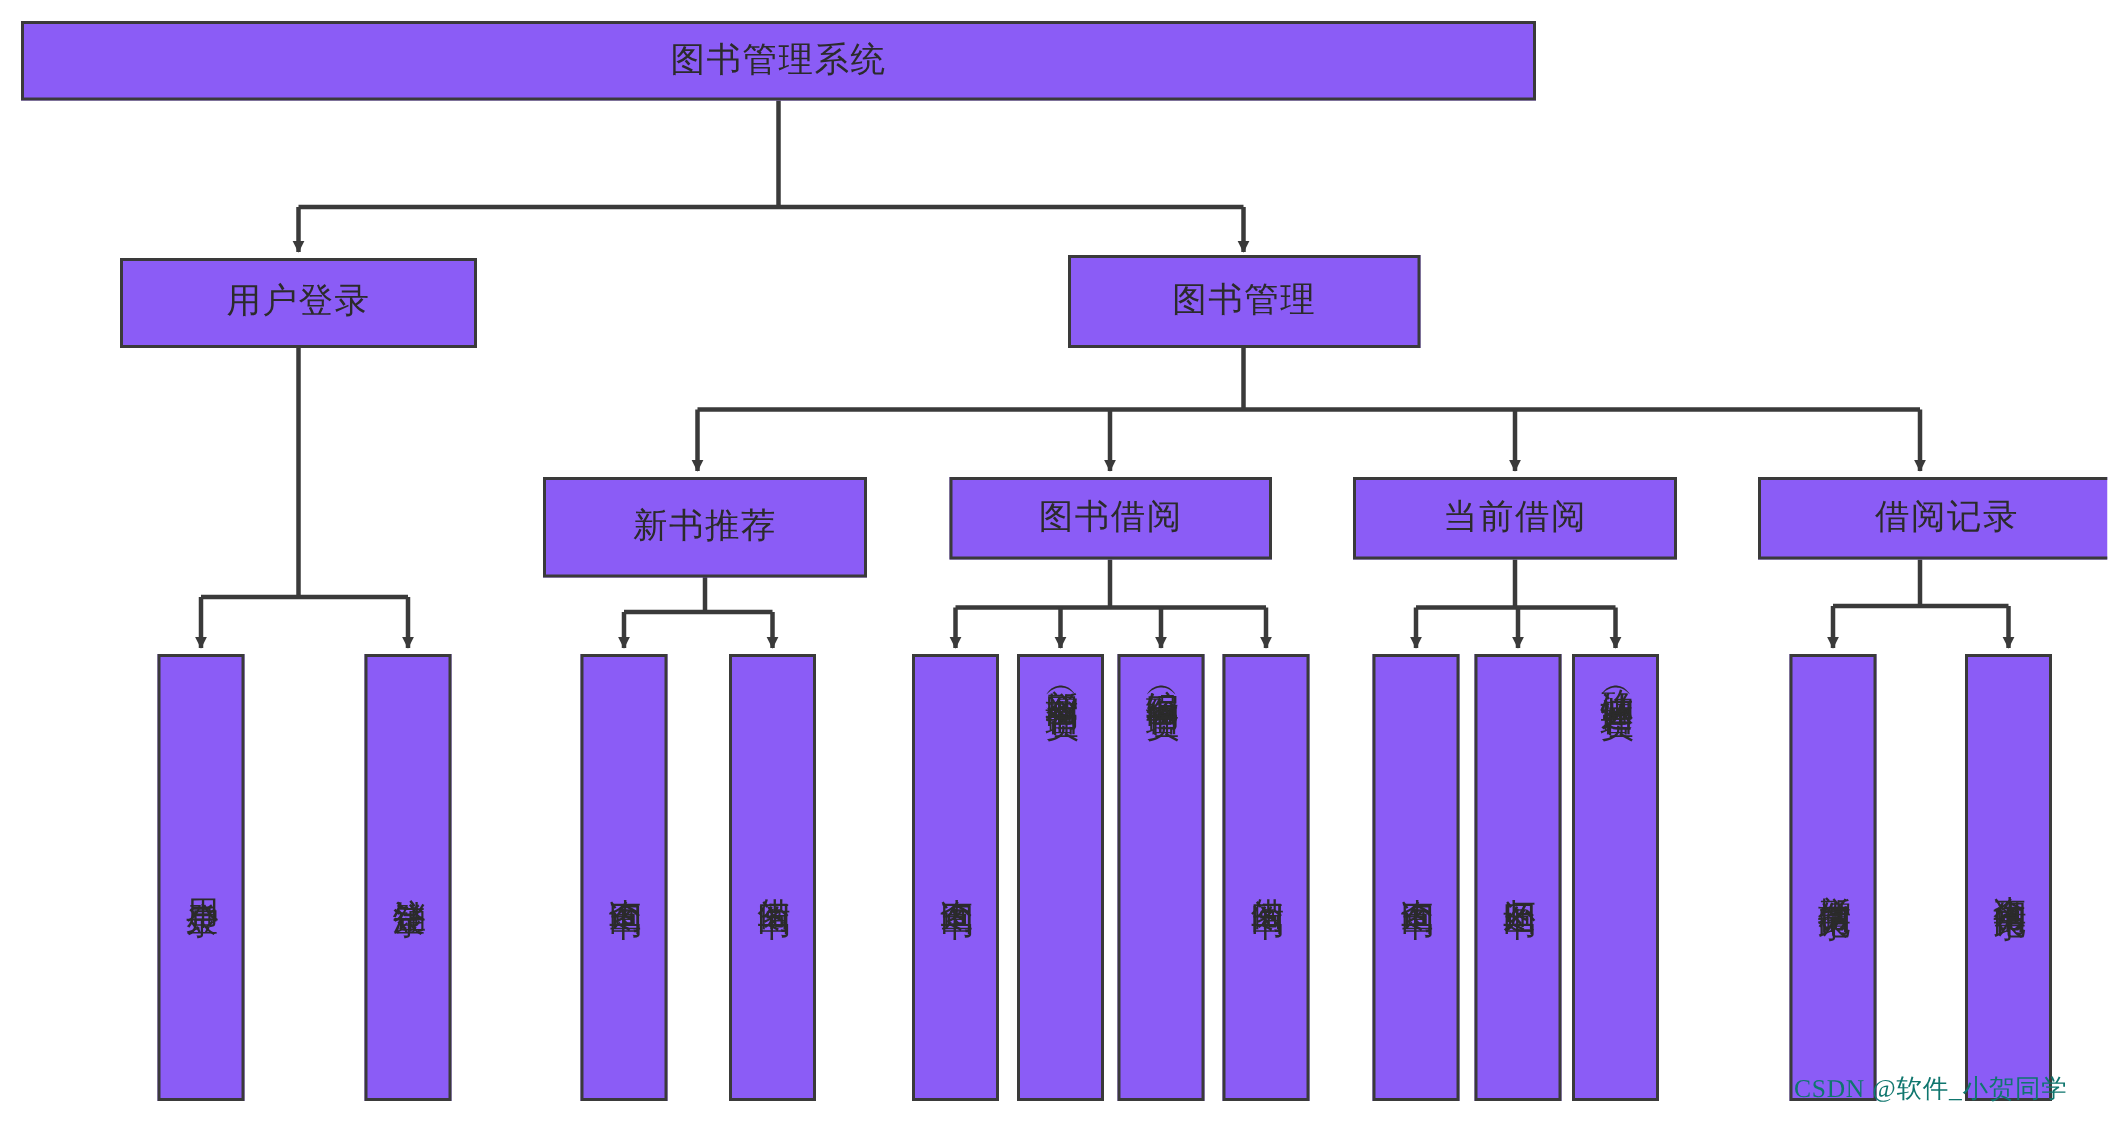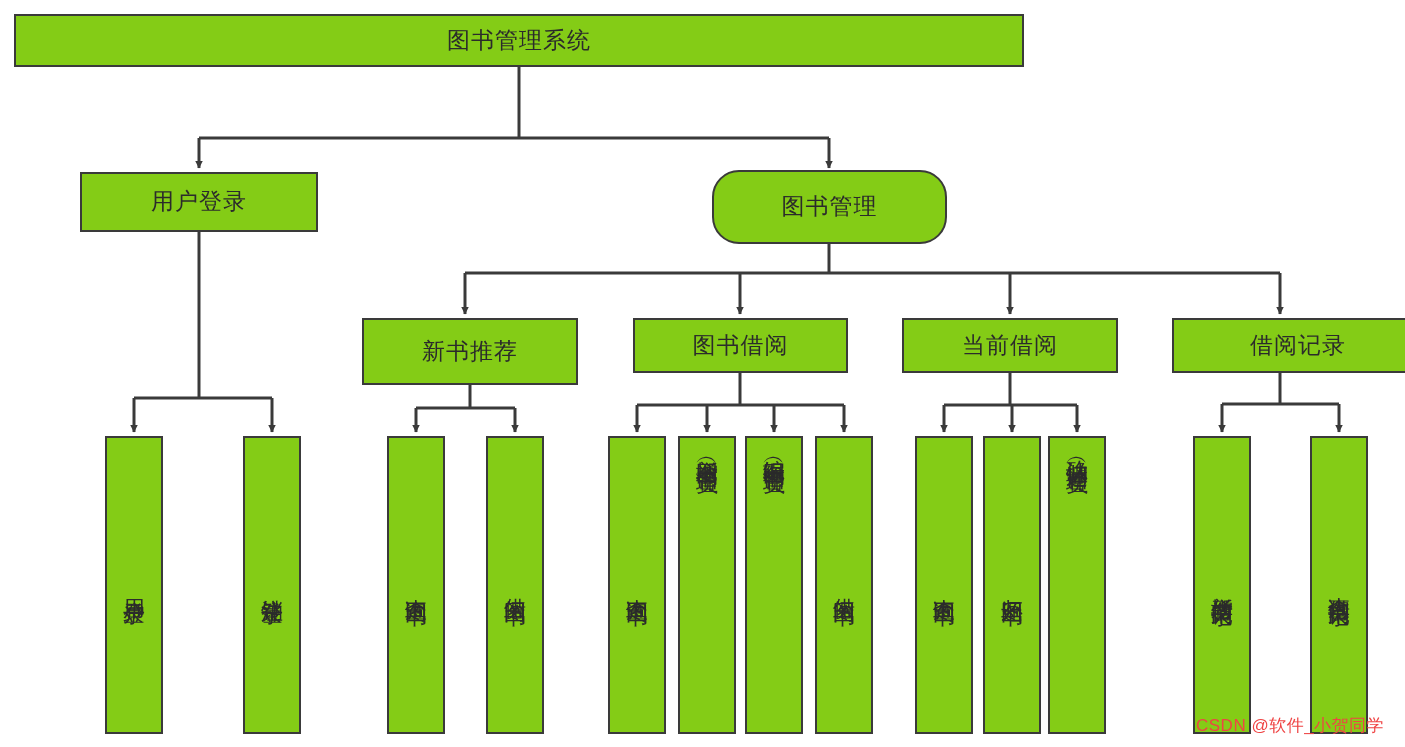--- a/index.html
+++ b/index.html
@@ -22,21 +22,21 @@
     left: 0;
     top: 0;
     width: 1405px;
     height: 747px;
     pointer-events: none;
   }
   .node {
     position: absolute;
     box-sizing: border-box;
     border: 2px solid #3a3a3a;
-    background: #84cc16;
+    background: #8b5cf6;
     color: #2b2b2b;
     display: flex;
     align-items: center;
     justify-content: center;
     text-align: center;
     line-height: 1.18;
   }
   .node.h {
     font-size: 23px;
     letter-spacing: 1px;
@@ -49,24 +49,24 @@
     padding: 4px 0;
     align-items: center;
     justify-content: flex-start;
   }
   .node.v.mid {
     justify-content: center;
   }
   .watermark {
     position: absolute;
     font-size: 17px;
-    color: #ef4444;
+    color: #0f766e;
     letter-spacing: 0.5px;
     white-space: nowrap;
-    font-family: Liberation Sans, sans-serif;
+    font-family: Liberation Serif, serif;
   }
 </style>
 </head>
 <body>
 
 <div id="canvas">
   <svg id="edges" viewBox="0 0 1405 747" xmlns="http://www.w3.org/2000/svg">
     <defs>
       <marker id="arrowhead" markerWidth="9" markerHeight="9" refX="7.5" refY="4" orient="auto" markerUnits="userSpaceOnUse">
         <path d="M 0 0 L 8 4 L 0 8 z" fill="#3a3a3a"></path>
@@ -106,21 +106,21 @@
         <path d="M 1222 404 L 1339 404"></path>
         <path d="M 1222 404 L 1222 432" marker-end="url(#arrowhead)"></path>
         <path d="M 1339 404 L 1339 432" marker-end="url(#arrowhead)"></path>
       </g>
   </svg>
 
   <div class="node h" style="left:14px;top:14px;width:1010px;height:53px;">图书管理系统</div>
 
   <div class="node h" style="left:80px;top:172px;width:238px;height:60px;">用户登录</div>
 
-  <div class="node h" style="left:712px;top:170px;width:235px;height:74px;border-radius:27px;">图书管理</div>
+  <div class="node h" style="left:712px;top:170px;width:235px;height:62px;">图书管理</div>
 
   <div class="node h" style="left:362px;top:318px;width:216px;height:67px;">新书推荐</div>
 
   <div class="node h" style="left:902px;top:318px;width:216px;height:55px;">当前借阅</div>
 
   <div class="node h" style="left:633px;top:318px;width:215px;height:55px;">图书借阅</div>
 
   <div class="node h" style="left:1172px;top:318px;width:252px;height:55px;">借阅记录</div>
 
   <div class="node v mid" style="left:105px;top:436px;width:58px;height:298px;">用户登录</div>

